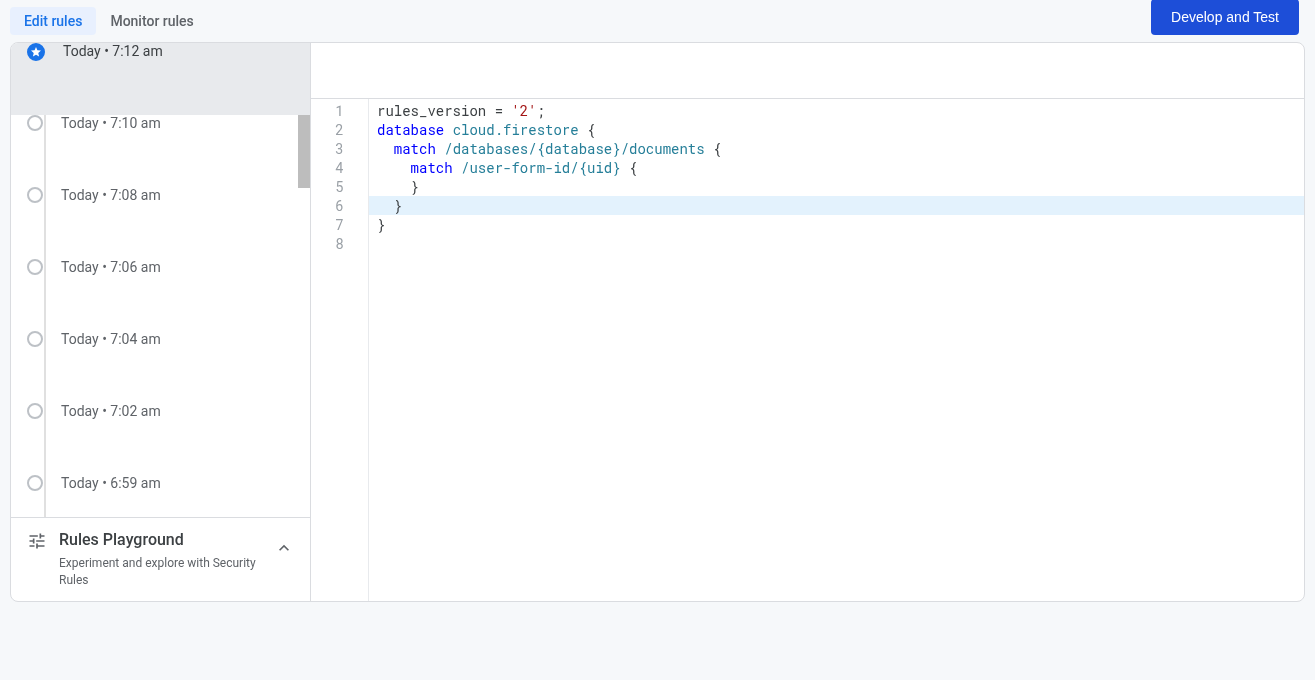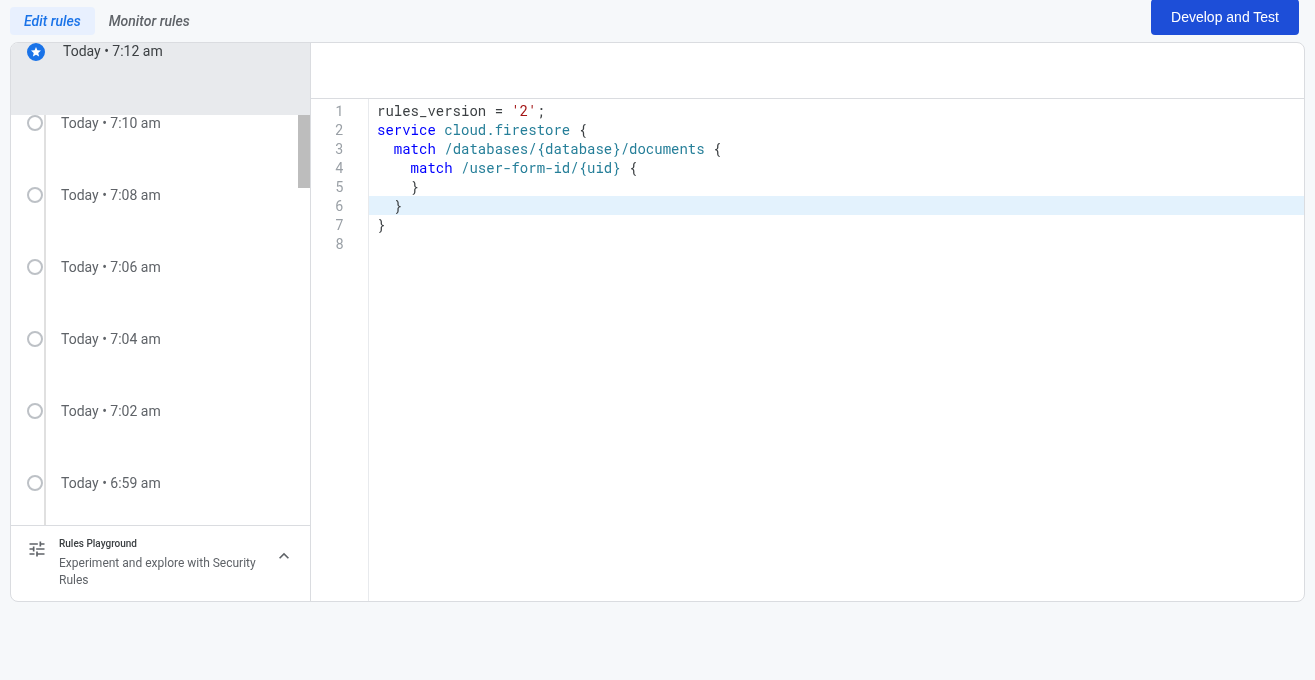--- a/index.html
+++ b/index.html
@@ -11,21 +11,21 @@
     overflow: hidden;
     color: #3c4043;
   }
   .top-bar {
     display: flex;
     align-items: center;
     justify-content: space-between;
     padding: 0 16px 0 10px;
     height: 42px;
   }
-  .tabs { display: flex; align-items: center; height: 100%; font-style: italic; }
+  .tabs { display: flex; align-items: center; height: 100%; }
   .tab {
     padding: 0 14px;
     height: 28px;
     line-height: 28px;
     font-size: 14px;
     font-weight: 500;
     color: #5f6368;
     cursor: pointer;
     border-radius: 4px;
   }
@@ -113,21 +113,21 @@
   .playground {
     border-top: 1px solid #dadce0;
     padding: 12px 16px;
     display: flex;
     align-items: flex-start;
     gap: 12px;
     cursor: pointer;
   }
   .tune-icon { width: 20px; height: 20px; fill: #5f6368; flex-shrink: 0; margin-top: 1px;}
   .playground-text { flex: 1; }
-  .playground-title { font-size: 10px; font-weight: 500; color: #3c4043; }
+  .playground-title { font-size: 16px; font-weight: 500; color: #3c4043; }
   .playground-sub { font-size: 12px; color: #5f6368; margin-top: 6px; line-height: 1.4; }
   .chevron { width: 20px; height: 20px; fill: #5f6368; margin-top: 8px; }
   .editor-area {
     flex: 1;
     display: flex;
     flex-direction: column;
   }
   .editor-toolbar {
     height: 56px;
     border-bottom: 1px solid #dadce0;
@@ -242,21 +242,21 @@
           <div>2</div>
           <div>3</div>
           <div>4</div>
           <div>5</div>
           <div>6</div>
           <div>7</div>
           <div>8</div>
         </div>
       <div class="code" id="code">
           <div class="code-line"><span class="tok-plain">rules_version </span><span class="tok-plain">= </span><span class="tok-str">'2'</span><span class="tok-plain">;</span></div>
-          <div class="code-line"><span class="tok-kw">service </span><span class="tok-path">cloud.firestore </span><span class="tok-plain">{</span></div>
+          <div class="code-line"><span class="tok-kw">database </span><span class="tok-path">cloud.firestore </span><span class="tok-plain">{</span></div>
           <div class="code-line"><span class="tok-plain">  </span><span class="tok-kw">match </span><span class="tok-path">/databases/{database}/documents </span><span class="tok-plain">{</span></div>
           <div class="code-line"><span class="tok-plain">    </span><span class="tok-kw">match </span><span class="tok-path">/user-form-id/{uid} </span><span class="tok-plain">{</span></div>
           <div class="code-line"><span class="tok-plain">    }</span></div>
           <div class="code-line highlight"><span class="tok-plain">  }</span></div>
           <div class="code-line"><span class="tok-plain">}</span></div>
         </div>
     </div>
   </div>
 </div>
 

